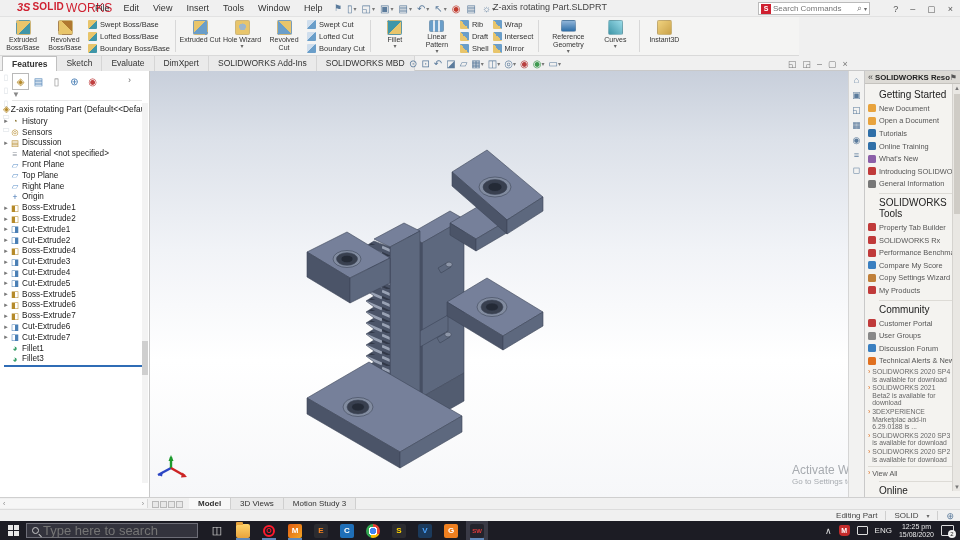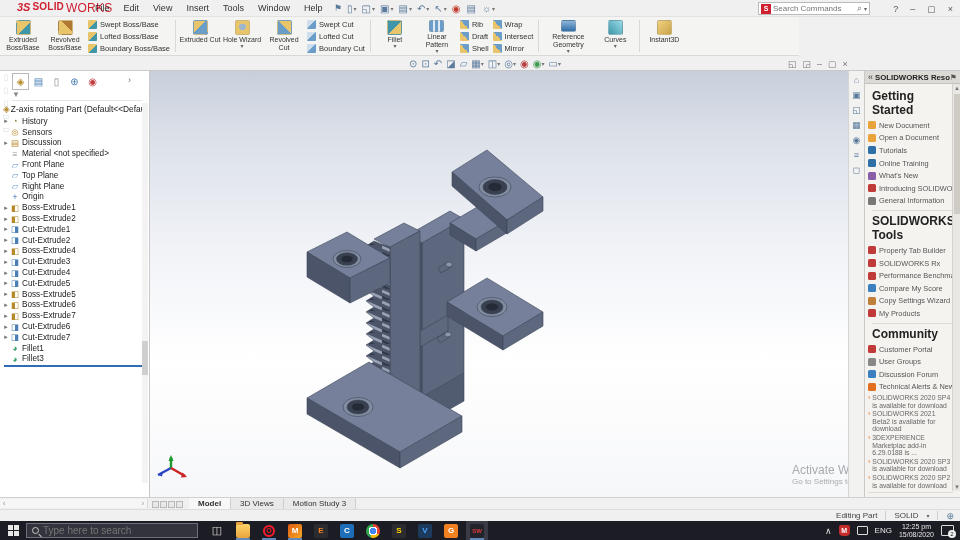--- a/index.html
+++ b/index.html
@@ -88,21 +88,21 @@
   #triad{position:absolute;left:4px;top:382px;}
   
   #rightstrip{position:absolute;left:848px;top:71px;width:16px;height:426px;background:#f2f2f1;border-left:1px solid #d5d5d5;display:flex;flex-direction:column;align-items:center;padding-top:4px;gap:5px;}
   #rightstrip span{font-size:9px;color:#5b7b9c;}
   #taskpane{position:absolute;left:864px;top:71px;width:96px;height:438px;background:#f4f3f0;border-left:1px solid #c9c9c9;}
   #tphead{height:13px;background:#dcdad5;border-bottom:1px solid #c5c3be;display:flex;align-items:center;padding:0 3px;}
   #tphead .coll{font-size:9px;color:#444;margin-right:2px;}
   #tphead .ttl{font-size:7.8px;font-weight:bold;color:#222;flex:1;white-space:nowrap;overflow:hidden;}
   #tphead .pin{font-size:8px;color:#555;}
   #tpbody{position:absolute;left:0;top:13px;width:88px;height:415px;overflow:hidden;padding:2px 0 0 3px;}
-  .tpsec{font-size:12px;font-weight:bold;color:#222;margin:3px 0 2px 4px;border-top:1px solid #dddbd6;padding-top:3px;}
+  .tpsec{font-size:10px;font-weight:normal;color:#222;margin:3px 0 2px 11px;border-top:1px solid #dddbd6;padding-top:3px;}
   .tpsec.first{border-top:none;padding-top:0;}
   .tplink{display:flex;align-items:center;gap:3px;height:12.6px;}
   .tplink .lico{width:8px;height:8px;border-radius:1.5px;flex:none;background:currentColor;}
   .tplink .llab{font-size:7.4px;color:#555;white-space:nowrap;overflow:hidden;}
   .newsitem{display:flex;gap:2px;margin:1px 0;}
   .newsitem .nb{color:#e07020;font-size:7px;flex:none;}
   .newsitem .nt{font-size:6.8px;color:#666;line-height:7.6px;}
   #viewall{display:flex;gap:2px;margin-top:3px;border-top:1px solid #dddbd6;padding-top:2px;}
   #viewall .nb{color:#e07020;font-size:7px;}#viewall .nt{font-size:7.2px;color:#555;}
   #tpvscroll{position:absolute;right:0px;top:13px;width:8px;height:407px;background:#e9e7e3;border-left:1px solid #d5d3cf;}
@@ -125,21 +125,21 @@
   #statusrow .car{font-size:6px;color:#666;}
   #statusrow .globe{font-size:9px;color:#5b7b9c;}
   
   #taskbar{position:absolute;left:0;top:521px;width:960px;height:19px;background:#1c1c24;display:flex;align-items:center;}
   #startbtn{width:26px;height:19px;display:flex;align-items:center;justify-content:center;}
   #startbtn .win{display:grid;grid-template-columns:5px 5px;grid-template-rows:5px 5px;gap:1px;}
   #startbtn .win i{background:#e8e8e8;}
   #tbsearch{width:172px;height:15px;background:#33333d;border:1px solid #6e6e78;display:flex;align-items:center;gap:4px;padding:0 5px;margin-right:8px;}
   #tbsearch .mg{width:7px;height:7px;border:1.4px solid #c9c9c9;border-radius:50%;position:relative;flex:none;}
   #tbsearch .mg::after{content:"";position:absolute;width:4px;height:1.4px;background:#c9c9c9;transform:rotate(45deg);left:5px;top:7px;}
-  #tbsearch input{background:transparent;border:none;outline:none;color:#bbb;font-size:10px;width:130px;}
+  #tbsearch input{background:transparent;border:none;outline:none;color:#bbb;font-size:13px;width:130px;}
   #tbapps{display:flex;align-items:center;gap:4px;}
   .tbapp{width:22px;height:19px;display:flex;align-items:center;justify-content:center;position:relative;}
   .tbapp .ai{width:14px;height:14px;border-radius:2px;display:flex;align-items:center;justify-content:center;font-size:8px;font-weight:bold;color:#fff;}
   .tbapp .ind{position:absolute;left:4px;bottom:0;width:14px;height:2px;}
   .tbapp .ind.run{background:#5f87b8;}
   .tb-taskview .ai{background:transparent;color:#ddd;font-size:11px;font-weight:normal;}
   .tb-explorer .ai{background:linear-gradient(#ffd46b,#e8a33d);position:relative;}
   .tb-explorer .ai::before{content:"";position:absolute;top:-2px;left:0;width:7px;height:3px;background:#e8a33d;border-radius:1px 1px 0 0;}
   .tb-opera .ai{background:#1b1b22;border-radius:50%;color:#ff1b2d;border:2px solid #ff1b2d;width:12px;height:12px;font-size:7px;}
   .tb-matlab .ai{background:linear-gradient(135deg,#e05c12,#f5a623);color:#fff;}
@@ -212,20 +212,21 @@
     </span>
       <span class="qi">
       <span class="qg" style="color: rgb(91, 123, 156);">▤</span>
       <span class="qc"></span>
     </span>
       <span class="qi">
       <span class="qg" style="color: rgb(91, 123, 156);">☼</span>
       <span class="qc">▾</span>
     </span>
     </div>
+  <span id="doc-title">Z-axis rotating Part.SLDPRT</span>
   <div id="cmdsearch">
     <span class="sico">S</span>
     <input placeholder="Search Commands" style="">
     <span class="mag">⌕</span>
     <span class="car">▾</span>
   </div>
   <div id="winbtns">
     <span>?</span>
     <span>–</span>
     <span>▢</span>
@@ -349,20 +350,29 @@
   <div class="rsep"></div>
   <div class="rgroup">
     <div class="bigbtn">
       <div class="bicon ic-i3d"></div>
       <div class="blab">Instant3D</div>
     </div>
   </div>
 </div>
 
 <div id="tabrow">
+  <div id="ctabs">
+
+  <span class="ctab active">Features</span>
+      <span class="ctab">Sketch</span>
+      <span class="ctab">Evaluate</span>
+      <span class="ctab">DimXpert</span>
+      <span class="ctab">SOLIDWORKS Add-Ins</span>
+      <span class="ctab">SOLIDWORKS MBD</span>
+    </div>
   <div id="headsup">
 
   <span class="hi">
       <span class="hg">⊙</span>
       <span class="hc"></span>
     </span>
       <span class="hi">
       <span class="hg">⊡</span>
       <span class="hc"></span>
     </span>

